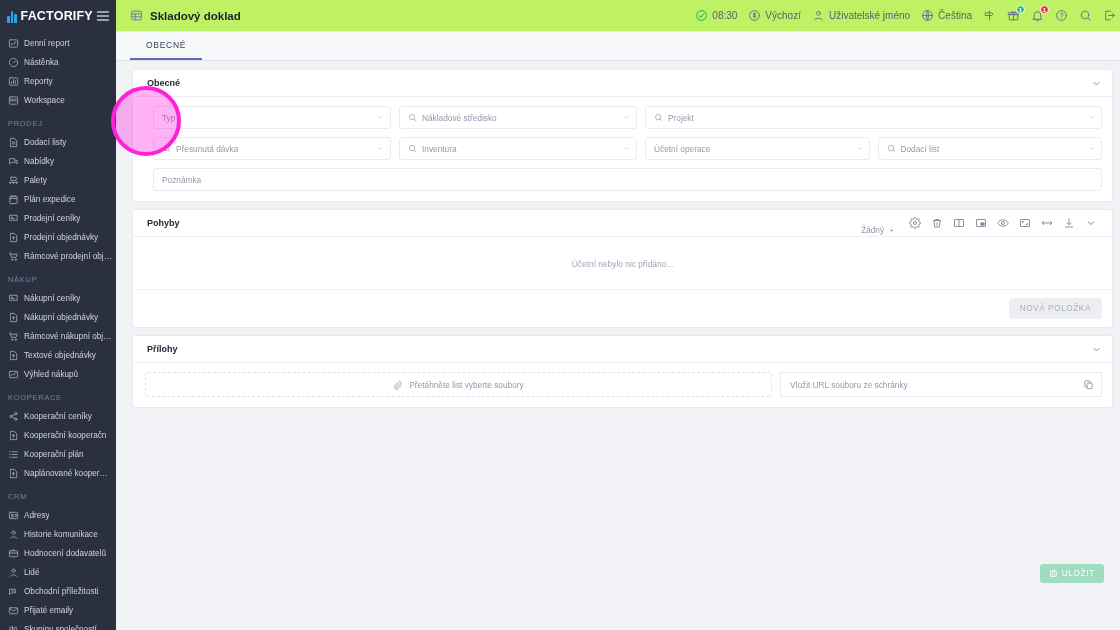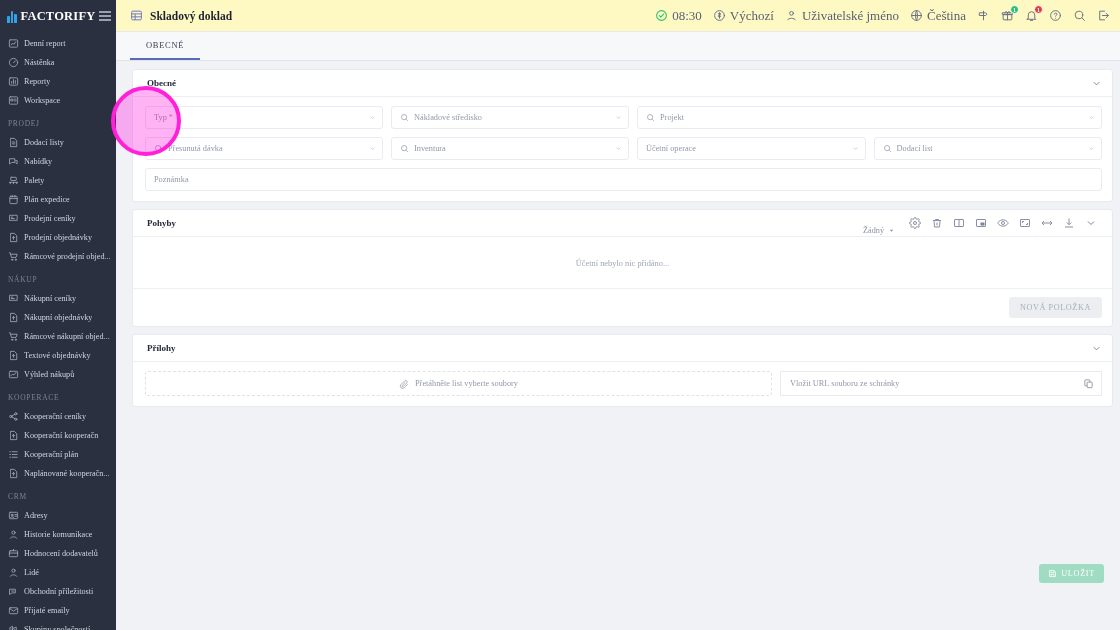--- a/index.html
+++ b/index.html
@@ -2,21 +2,21 @@
 <html><head>
 <meta charset="utf-8">
 <style>
   * { box-sizing: border-box; margin: 0; padding: 0; }
   html, body {
     width: 1120px; height: 630px;
     overflow: hidden;
     font-family: "Liberation Sans", sans-serif;
     background: #f1f2f6;
   }
-  .app { display: flex; width: 1120px; height: 588px; position: relative; font-family: Liberation Serif, serif; }
+  .app { display: flex; width: 1120px; height: 588px; position: relative; }
 
   
   .sidebar {
     width: 116px; height: 630px;
     background: #2b3040;
     color: #c6cad6;
     flex: 0 0 116px;
     position: relative;
     overflow: hidden;
   }
@@ -55,31 +55,31 @@
     cursor: pointer;
   }
   .nav-item .ic { flex: 0 0 11px; height: 11px; display: block; opacity: .75; }
   .nav-item .ic svg { display:block; width: 11px; height: 11px; }
   .nav-label { overflow: hidden; text-overflow: ellipsis; }
 
   
   .main { flex: 1 1 auto; display: flex; flex-direction: column; background: #f1f2f6; min-width: 0; }
 
   .topbar {
-    height: 32px; background: #fef9c3;
+    height: 32px; background: #bef264;
     display: flex; align-items: center;
     border-bottom: 1px solid #e6e8ee;
-    padding: 0 10px 0 14px;
+    padding: 0 4px 0 14px;
     flex: 0 0 32px;
   }
   .page-title-wrap { display: flex; align-items: center; gap: 7px; }
   .page-title { font-size: 11.5px; font-weight: bold; color: #1e2230; }
   .topbar-right { margin-left: auto; display: flex; align-items: center; gap: 11px; }
   .tb-item { display: flex; align-items: center; gap: 4px; cursor: pointer; position: relative; }
-  .tb-item .lbl { font-size: 13px; color: #5b6074; white-space: nowrap; }
+  .tb-item .lbl { font-size: 10px; color: #5b6074; white-space: nowrap; }
   .tb-ic { width: 13px; height: 13px; display: block; color: #6b7186; }
   .tb-ic svg { display: block; width: 13px; height: 13px; }
   .badge {
     position: absolute; top: -4px; right: -5px;
     min-width: 9px; height: 9px; padding: 0 2px;
     border-radius: 5px;
     font-size: 6px; line-height: 9px; text-align: center;
     color: #fff; font-weight: bold;
     border: 1px solid #fff;
   }
@@ -116,21 +116,21 @@
     padding: 0 10px 0 14px;
     border-bottom: 1px solid #eceef3;
   }
   .card-title { font-size: 9px; font-weight: bold; color: #242838; }
   .card-head-tools { margin-left: auto; display: flex; align-items: center; gap: 9px; }
   .chev { width: 11px; height: 11px; color: #77809a; cursor: pointer; }
   .chev svg { display: block; width: 11px; height: 11px; }
 
   .card-body { padding: 9px 10px 10px 12px; }
 
-  .row { display: flex; gap: 8px; margin-bottom: 8px; }
+  .row { display: flex; gap: 8px; margin-bottom: 8px; margin-left: 8px; }
   .row:last-child { margin-bottom: 0; align-items: flex-end; }
 
   .field {
     height: 23px;
     border: 1px solid #e9ebf1;
     border-radius: 3px;
     background: #fff;
     display: flex; align-items: center;
     padding: 0 6px 0 8px;
     gap: 5px;

